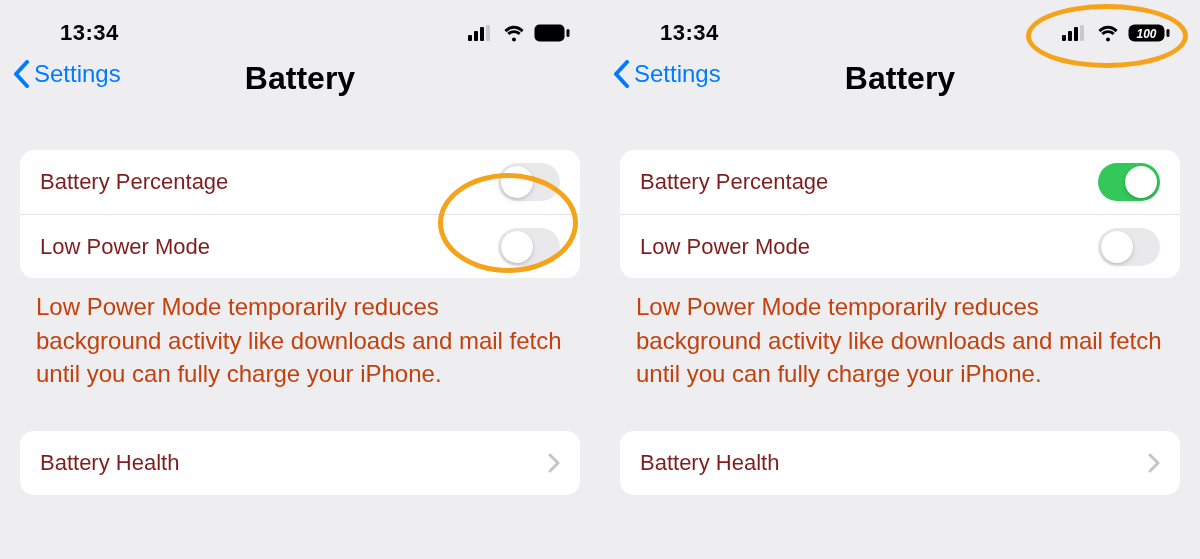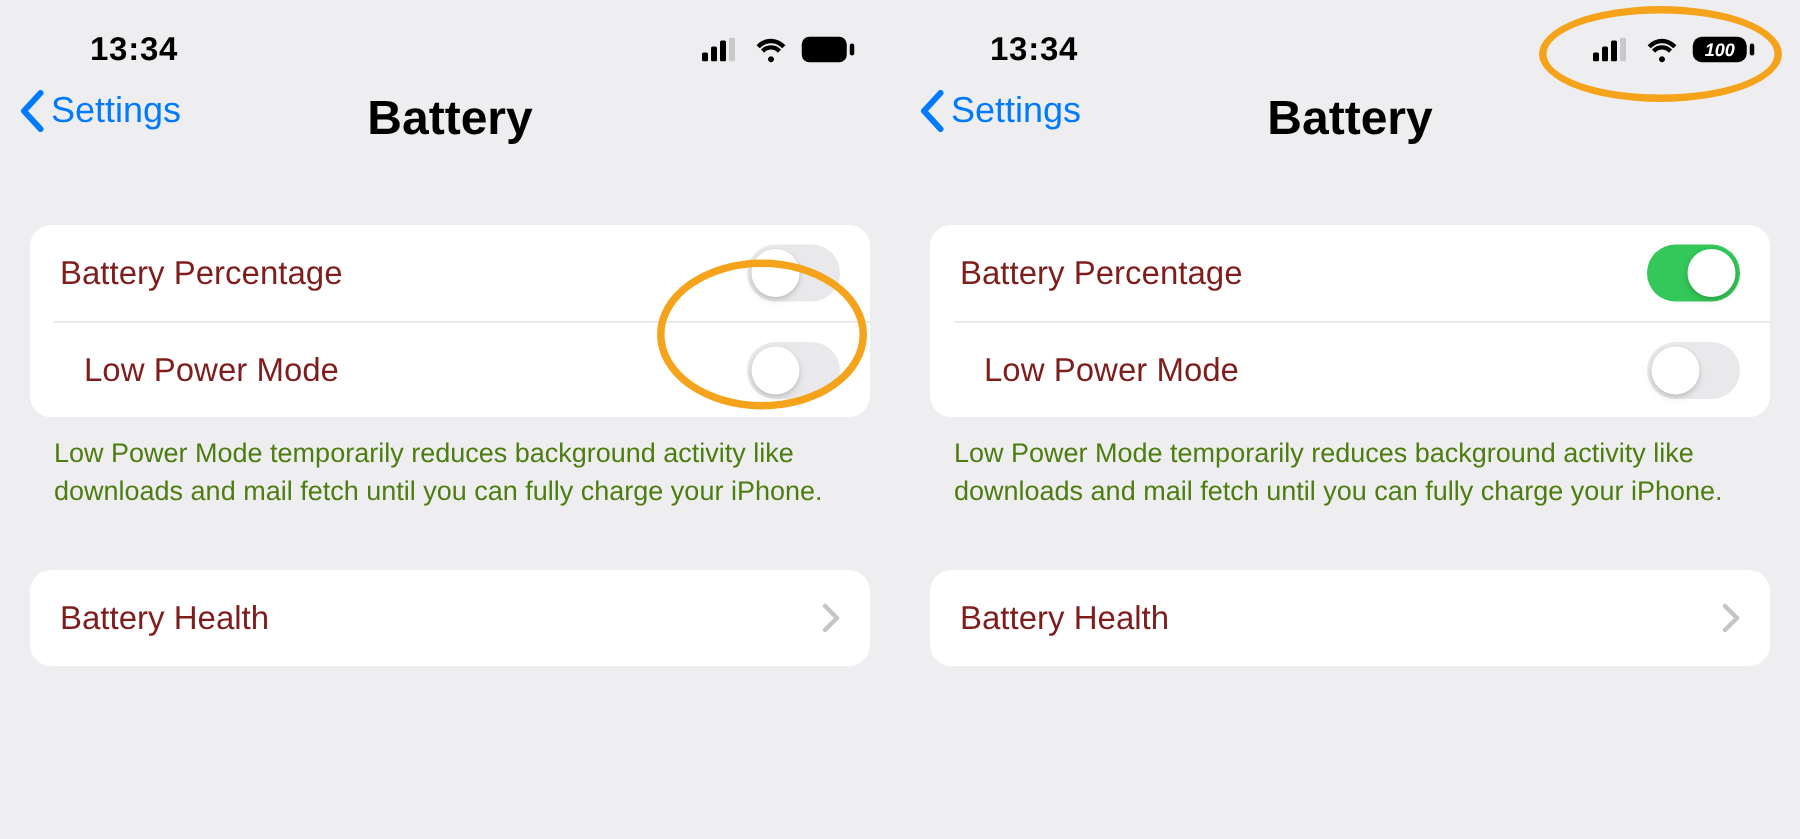--- a/index.html
+++ b/index.html
@@ -70,34 +70,34 @@
     border-radius: 14px;
     overflow: hidden;
   }
   .row {
     display: flex;
     justify-content: space-between;
     align-items: center;
     padding: 0 20px;
     height: 64px;
   }
-  .row + .row { border-top: 1px solid #e3e3e6; margin-left: 16px; }
+  .row + .row { border-top: 1px solid #e3e3e6; margin-left: 0; }
   .group .row:not(:first-child) {
     border-top: 1px solid #e3e3e6;
   }
   .row-label {
     font-size: 22px;
     font-weight: 400;
     color: #7f1d1d;
   }
   .footer-text {
     margin: 12px 36px 0 36px;
-    font-size: 18px;
+    font-size: 24px;
     line-height: 1.4;
-    color: #4d7c0f;
+    color: #c2410c;
   }
 
   
   .toggle {
     width: 62px;
     height: 38px;
     border-radius: 19px;
     background: #e9e9eb;
     position: relative;
     cursor: pointer;

